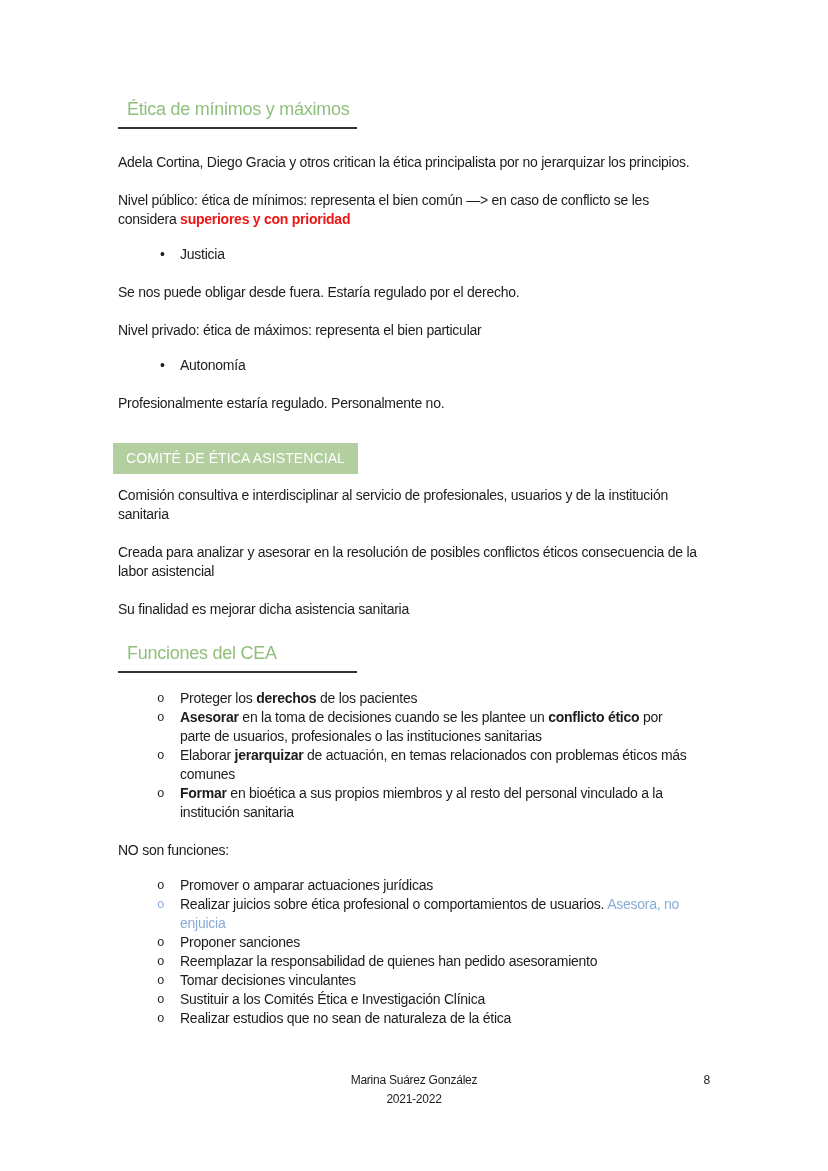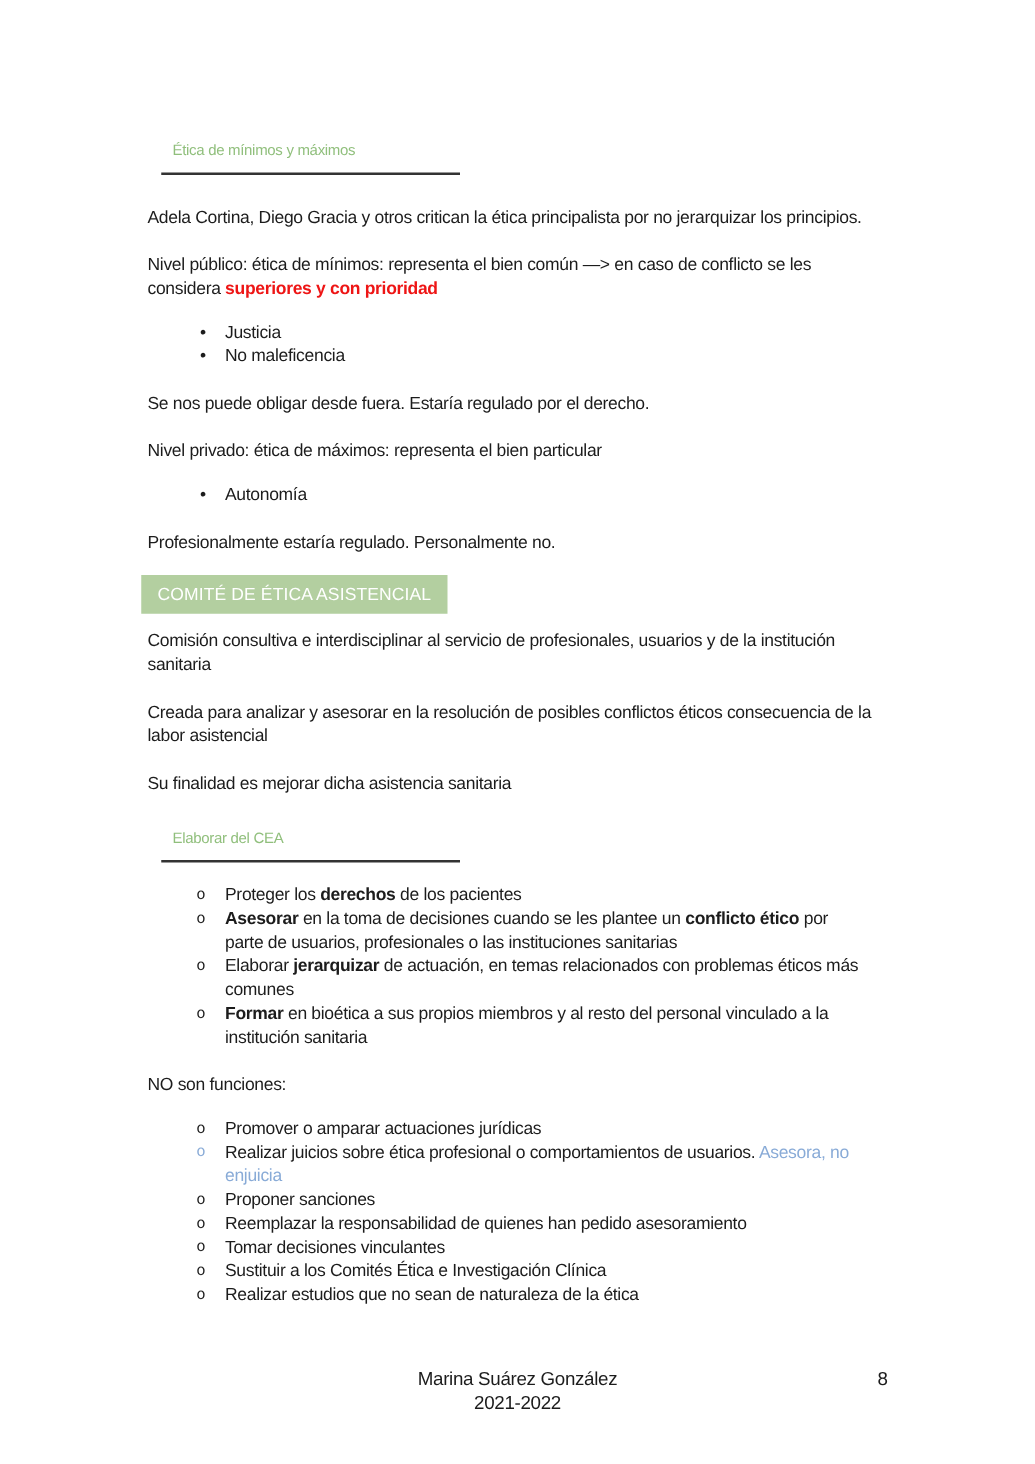--- a/index.html
+++ b/index.html
@@ -11,23 +11,23 @@
     padding: 100px 118px 0 118px;
     background: #ffffff;
     overflow: hidden;
     font-family: "Liberation Sans", sans-serif;
     font-size: 14px;
     letter-spacing: -0.25px;
     line-height: 19px;
     color: var(--text, #1c1c1c);
   }
   .sect-heading {
-    margin: 11px;
+    margin: 0;
     font-weight: normal;
-    font-size: 12px;
+    font-size: 18px;
     line-height: 19px;
     color: var(--green, #90bf7c);
     width: 239px;
     box-sizing: border-box;
     padding: 0 0 8px 9px;
     border-bottom: 2.5px solid var(--rule, #333333);
   }
   .para { margin: 19px 0 0 0; }
   .mt12 { margin-top: 12px; }
   .mt17 { margin-top: 19px; }
@@ -45,79 +45,78 @@
   li.circ::before {
     content: "o";
     position: absolute;
     left: 23px;
     top: 0.5px;
     font-family: "Liberation Mono", monospace;
     font-size: 12.5px;
   }
   li[data-marker="blue"]::before { color: var(--blue, #89abd7); }
   .box-heading {
-    margin: 17px 0 0 -5px;
+    margin: 30px 0 0 -5px;
     width: 245px;
     box-sizing: border-box;
     background: var(--box_green, #b3cfa0);
     color: #ffffff;
     font-size: 14px;
     line-height: 19px;
     padding: 6px 4px 6px 13px;
     letter-spacing: 0.1px;
   }
   .b { font-weight: bold; }
   .c-red { color: var(--red, #ee1515); font-weight: bold; text-align: center; }
   .c-blue { color: var(--blue, #89abd7); }
   .footer {
     position: absolute;
     left: 118px;
     right: 118px;
-    bottom: 39px;
+    bottom: 62px;
     text-align: center;
-    font-size: 15px;
+    font-size: 12px;
     line-height: 19px;
   }
   .footer .page-num { position: absolute; right: 0; top: 0; }
 </style>
 </head>
 <body>
 
 <div class="page">
 
   <h2 class="sect-heading">Ética de mínimos y máximos</h2>
 
   <p class="para mt24">Adela Cortina, Diego Gracia y otros critican la ética principalista por no jerarquizar los principios.</p>
 
   <p class="para"><span>Nivel público: ética de mínimos: representa el bien común —&gt; en caso de conflicto se les considera </span><span class="b c-red">superiores y con prioridad</span></p>
 
   <ul class="blist">
     <li class="disc">Justicia</li>
-    <li class="disc">No maleficencia</li>
   </ul>
 
   <p class="para">Se nos puede obligar desde fuera. Estaría regulado por el derecho.</p>
 
   <p class="para">Nivel privado: ética de máximos: representa el bien particular</p>
 
   <ul class="blist">
     <li class="disc">Autonomía</li>
   </ul>
 
   <p class="para">Profesionalmente estaría regulado. Personalmente no.</p>
 
   <div class="box-heading">COMITÉ DE ÉTICA ASISTENCIAL</div>
 
   <p class="para mt12">Comisión consultiva e interdisciplinar al servicio de profesionales, usuarios y de la institución sanitaria</p>
 
   <p class="para">Creada para analizar y asesorar en la resolución de posibles conflictos éticos consecuencia de la labor asistencial</p>
 
   <p class="para">Su finalidad es mejorar dicha asistencia sanitaria</p>
 
-  <h2 class="sect-heading mt25">Elaborar del CEA</h2>
+  <h2 class="sect-heading mt25">Funciones del CEA</h2>
 
   <ul class="olist mt22">
     <li class="circ"><span>Proteger los </span><span class="b">derechos</span><span> de los pacientes</span></li>
     <li class="circ"><span class="b">Asesorar</span><span> en la toma de decisiones cuando se les plantee un </span><span class="b">conflicto ético</span><span> por parte de usuarios, profesionales o las instituciones sanitarias</span></li>
     <li class="circ"><span>Elaborar </span><span class="b">jerarquizar</span><span> de actuación, en temas relacionados con problemas éticos más comunes</span></li>
     <li class="circ"><span class="b">Formar</span><span> en bioética a sus propios miembros y al resto del personal vinculado a la institución sanitaria</span></li>
   </ul>
 
   <p class="para mt17">NO son funciones:</p>
 

